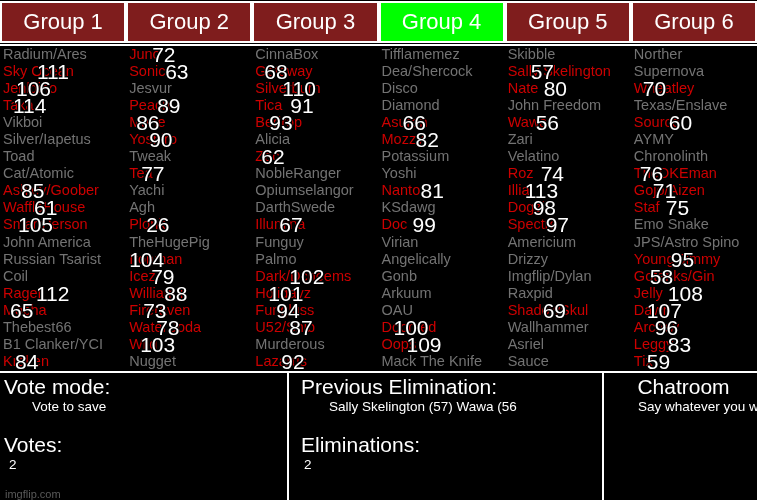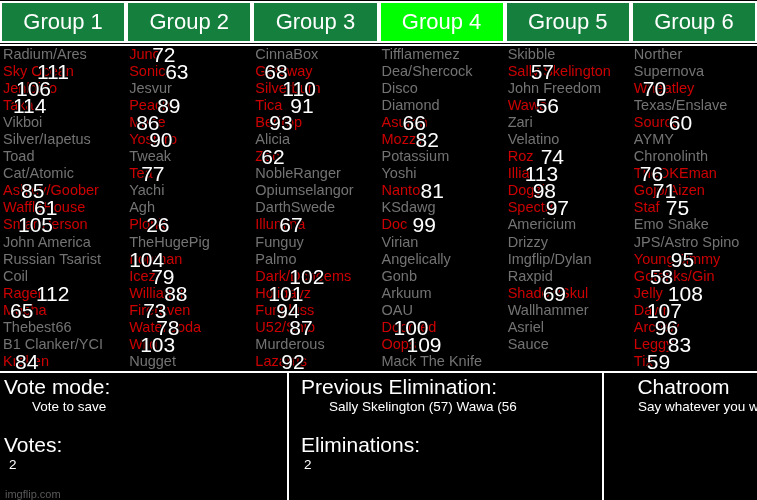--- a/index.html
+++ b/index.html
@@ -20,21 +20,21 @@
   .tabbar {
     display: flex;
     width: 757px;
     height: 44px;
     box-sizing: border-box;
   }
   .tab {
     flex: 1 1 0;
     border: 2px solid #ffffff;
     margin: 1px 0 1px 0;
-    background: #15803d;
+    background: #7f1d1d;
     display: flex;
     align-items: center;
     justify-content: center;
     font-size: 22px;
     letter-spacing: 0px;
     box-sizing: border-box;
     white-space: nowrap;
     overflow: hidden;
   }
   .tab.active {
@@ -439,20 +439,24 @@
       </div>
     </div>
   <div class="col">
       <div class="entry safe">
         <span class="nm">Skibble</span>
       </div>
       <div class="entry elim">
         <span class="nm">Sally Skelington</span>
         <span class="num" style="left: 23px;">57</span>
       </div>
+      <div class="entry elim">
+        <span class="nm">Nate</span>
+        <span class="num" style="left: 36px;">80</span>
+      </div>
       <div class="entry safe">
         <span class="nm">John Freedom</span>
       </div>
       <div class="entry elim">
         <span class="nm">Wawa</span>
         <span class="num" style="left: 28px;">56</span>
       </div>
       <div class="entry safe">
         <span class="nm">Zari</span>
       </div>

